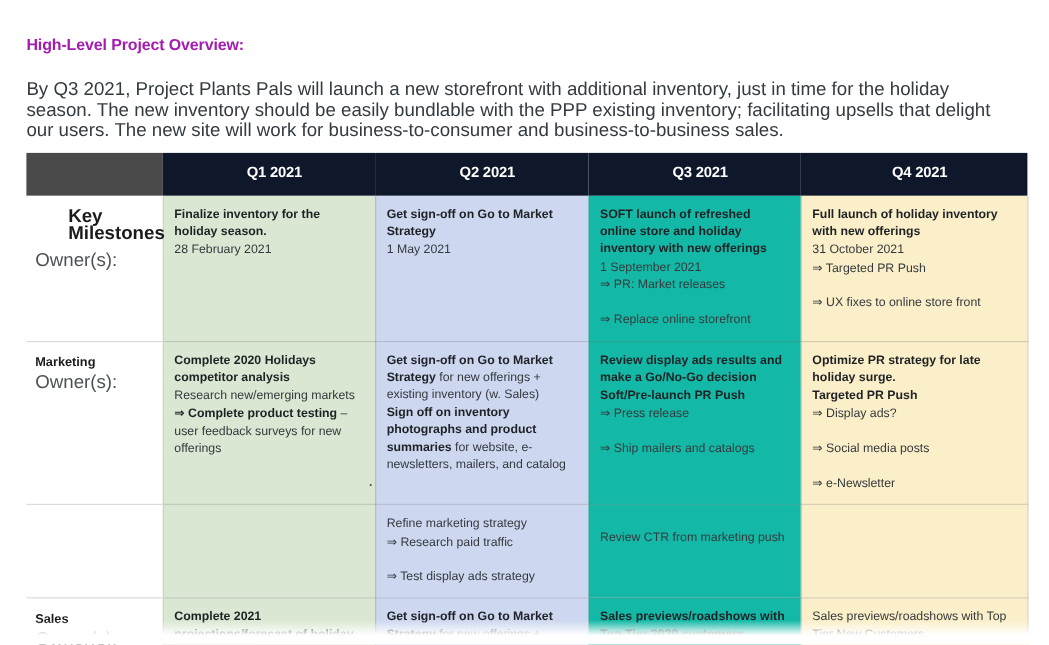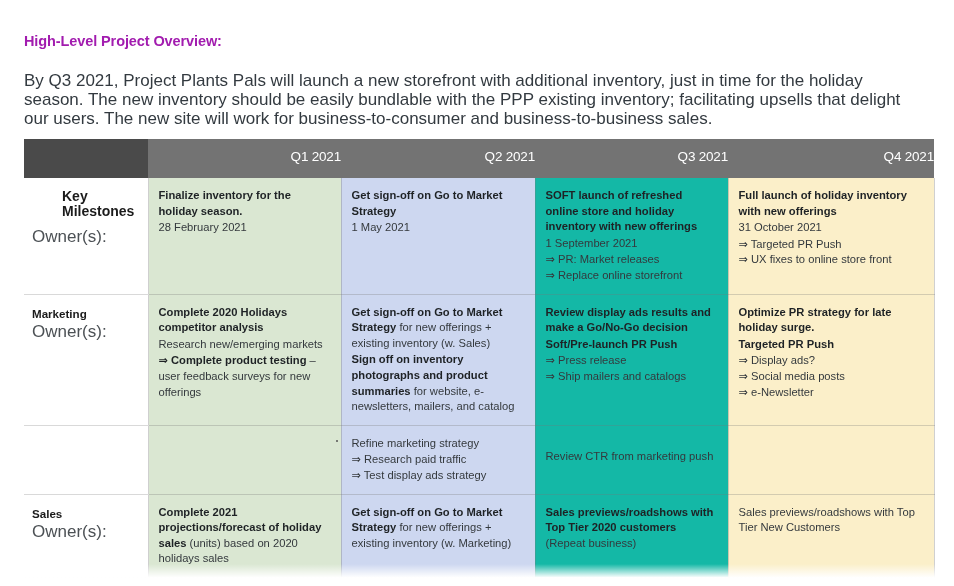--- a/index.html
+++ b/index.html
@@ -31,53 +31,53 @@
 
   col.c0 { width: 124px; }
   col.c1 { width: 193px; }
   col.c2 { width: 194px; }
   col.c3 { width: 193px; }
   col.c4 { width: 206px; }
 
   .hdr-row th { height: 39px; }
   .hdr-corner { background: #4a4a4a; }
   .hdr-q {
-    background: #737373; color: #ffffff;
-    font-size: 13.5px; font-weight: normal; text-align: right;
+    background: #0f172a; color: #ffffff;
+    font-size: 13.5px; font-weight: bold; text-align: center;
     padding: 10px 0 0 10px !important; letter-spacing: -0.2px;
   }
 
   .rowlabel {
     background: #ffffff; padding: 11px 8px 8px 8px !important;
     border-right: 1px solid #cfcfcf;
     border-bottom: 1px solid #d9d9d9;
   }
   .rowlabel .name { font-size: 11.6px; font-weight: bold; color: #1b1b1b; line-height: 15px; }
   .rowlabel .owner { font-size: 17px; color: #4c5155; line-height: 17px; margin-top: 2px; }
-  .rowlabel.milestone .name { font-size: 14px; padding-left: 30px; }
+  .rowlabel.milestone .name { font-size: 17px; padding-left: 30px; }
   .rowlabel.milestone .owner { margin-top: 9px; }
   .rowlabel.blank { border-right: 1px solid #cfcfcf; }
 
   .cell {
     padding: 10px 11px 10px 10px !important;
     font-size: 11.2px; line-height: 15.6px; color: #34393d;
     border-right: 1px solid rgba(120,120,120,0.35);
     border-bottom: 1px solid rgba(120,120,120,0.30);
   }
   .cell:last-child { border-right: 1px solid rgba(120,120,120,0.35); }
   .g { background: #dae7d2; }
   .b { background: #cdd7f0; }
   .p { background: #14b8a6; }
   .y { background: #fbefc9; }
 
   .cell p { margin: 0; }
   .cell p + p { margin-top: 1px; }
   .cell .b1 { font-weight: bold; color: #1e2225; }
   .cell .arrow { white-space: nowrap; }
-  .cell .tight + .tight { margin-top: 0; }
+  .cell .tight + .tight { margin-top: 16px; }
 
   
   .fade {
     position: absolute; left: 0; right: 0; bottom: 0; height: 22px;
     background: linear-gradient(to bottom, rgba(255,255,255,0) 0%, #ffffff 62%, #ffffff 100%);
     pointer-events: none;
   }
   .dot {
     position: absolute; left: 336px; top: 440px;
     width: 2px; height: 2px; background: #555; border-radius: 50%;

